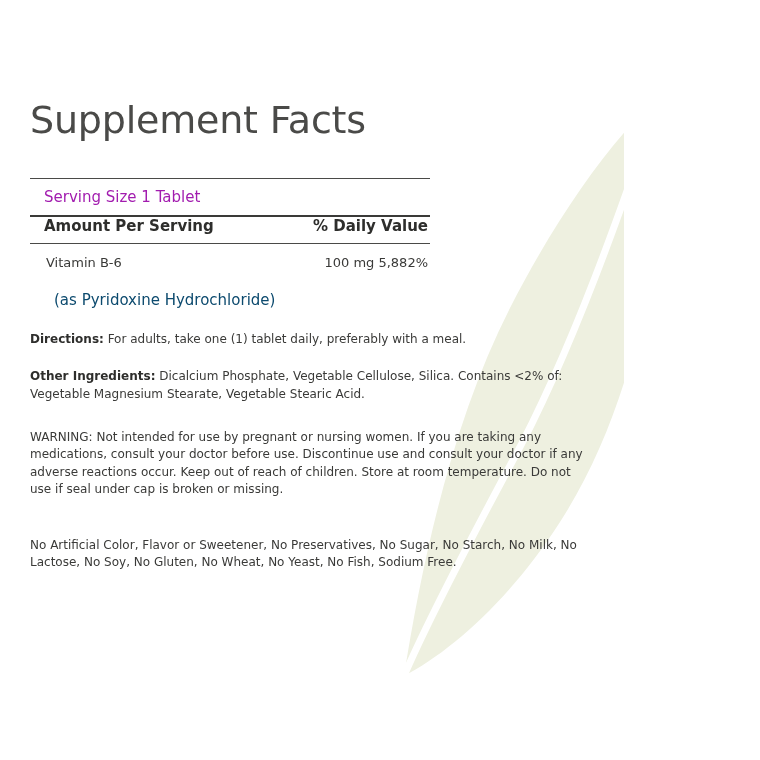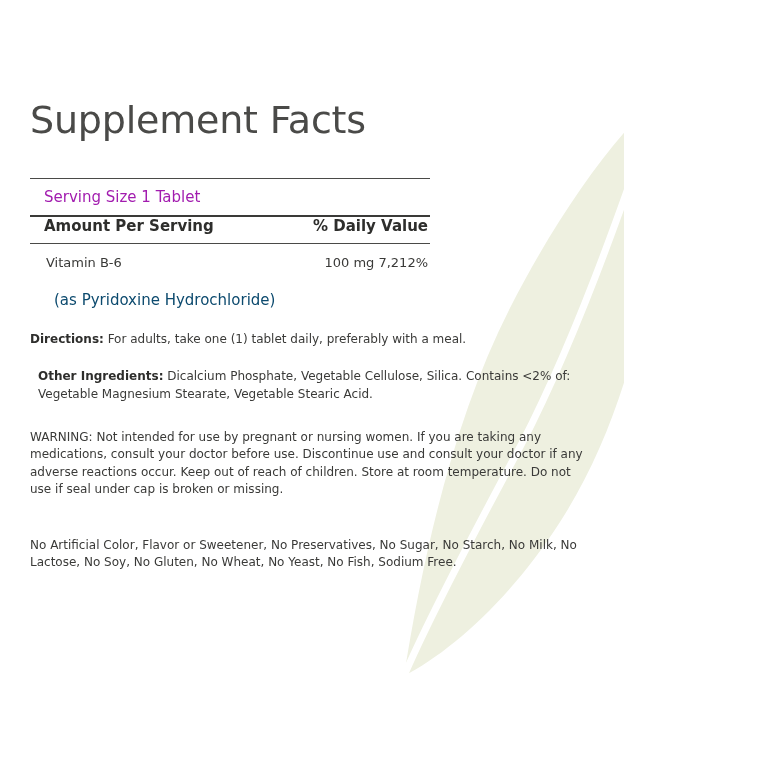--- a/index.html
+++ b/index.html
@@ -96,21 +96,20 @@
     margin: 18px 0 0 0;
     color: #3a3a38;
     max-width: 700px;
   }
   .para b {
     font-weight: bold;
     color: #2e2e2c;
   }
   .para.spaced-top {
     margin-top: 20px;
-    margin-left: 8px;
   }
   .para.warning {
     margin-top: 26px;
   }
   .para.claims {
     margin-top: 38px;
   }
 </style>
 </head>
 <body>
@@ -132,21 +131,21 @@
       <div class="rule-thin"></div>
       <div class="serving-size">Serving Size 1 Tablet</div>
       <div class="rule-thick"></div>
       <div class="head-row">
         <span>Amount Per Serving</span>
         <span class="dv">% Daily Value</span>
       </div>
       <div class="rule-thin"></div>
       <div class="nutrient-row">
         <span>Vitamin B-6</span>
-        <span class="amt">100 mg 7,212%</span>
+        <span class="amt">100 mg 5,882%</span>
       </div>
       <div class="sub-ingredient">(as Pyridoxine Hydrochloride)</div>
     </div>
 
     <p class="para"><b>Directions:</b><span> For adults, take one (1) tablet daily, preferably with a meal.</span></p>
 
     <p class="para spaced-top"><b>Other Ingredients:</b><span> Dicalcium Phosphate, Vegetable Cellulose, Silica. Contains &lt;2% of: Vegetable Magnesium Stearate, Vegetable Stearic Acid.</span></p>
 
     <p class="para warning">WARNING: Not intended for use by pregnant or nursing women. If you are taking any medications, consult your doctor before use. Discontinue use and consult your doctor if any adverse reactions occur. Keep out of reach of children. Store at room temperature. Do not use if seal under cap is broken or missing.</p>
 

